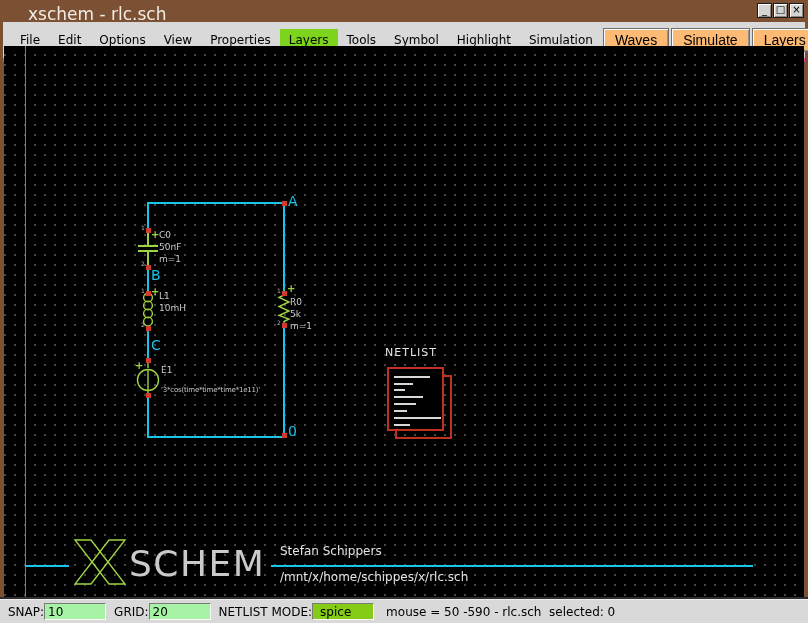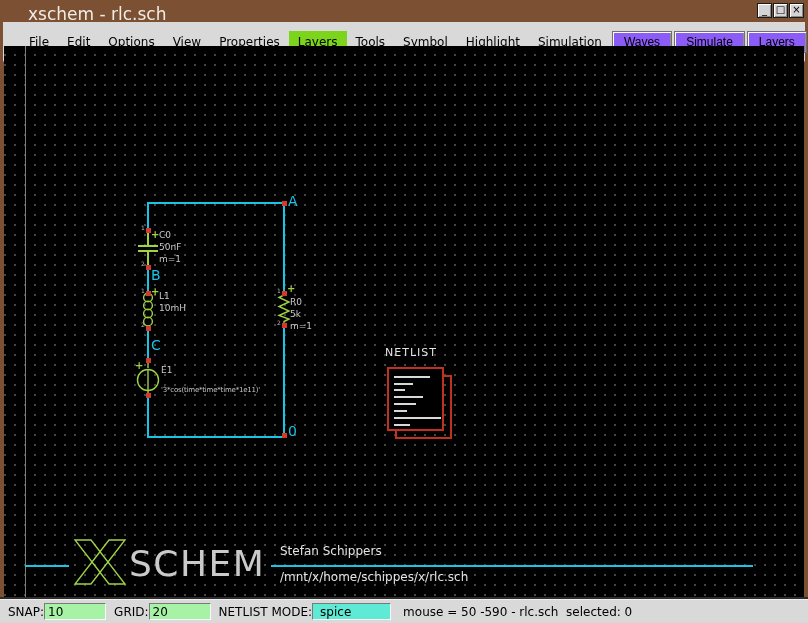--- a/index.html
+++ b/index.html
@@ -10,26 +10,26 @@
   .titlebar { position:absolute; top:0; left:0; right:0; height:22px; background:#7b5033; }
   .title-text { position:absolute; left:28px; top:4px; font-size:17px; color:#f2ede6; }
   .winbtns { position:absolute; right:4px; top:3px; display:flex; gap:1px; }
   .winbtn { width:15px; height:15px; background:#d4d4d4; border:1px solid #1a1a1a;
             box-shadow:inset 1px 1px 0 #ffffff, inset -1px -1px 0 #8a8a8a;
             font-size:10px; line-height:12px; text-align:center; color:#000; }
 
   
   .menubar { position:absolute; top:22px; left:3px; right:3px; height:40px; background:#d9d9d9;
              display:flex; align-items:center; font-size:12px; color:#000;
-             border-bottom:1px solid #ec4899; padding-left:17px; }
+             border-bottom:4px solid #ec4899; padding-left:8px; }
   .menu-item { padding:4px 9px; }
   .menu-item.hl { background:#7cd41c; }
   .spacer { flex:1; }
-  .tbtn { margin:0 1px; padding:3px 11px; background:#8b5cf6; border:1px solid #6f6f6f;
-          box-shadow:inset 1px 1px 0 #fdfdfd, inset -1px -1px 0 #909090; font-size:12px; }
+  .tbtn { margin:0 1px; padding:3px 11px; background:#fdba74; border:1px solid #6f6f6f;
+          box-shadow:inset 1px 1px 0 #fdfdfd, inset -1px -1px 0 #909090; font-size:14px; }
 
   
   .canvas { position:absolute; top:46px; left:4px; width:800px; height:553px; background:#000;
             background-image:radial-gradient(circle,#464646 0.8px,transparent 1.4px);
             background-size:10px 10px; background-position:6px 4px; }
   .w    { position:absolute; background:#19c4e6; }
   .g    { position:absolute; background:#9ed342; }
   .pin  { position:absolute; width:5px; height:5px; background:#d23b2b; }
   .netlabel { position:absolute; color:#19c4e6; font-size:14px; line-height:1; }
   .clabel { position:absolute; color:#c9c9c9; font-size:9px; line-height:1; white-space:nowrap; }
@@ -47,21 +47,21 @@
   svg.sym { position:absolute; overflow:visible; }
   svg.sym * { stroke:#9ed342; stroke-width:1.4; fill:none; }
 
   
   .statusbar { position:absolute; left:0; right:0; bottom:0; height:24px; background:#d9d9d9;
                display:flex; align-items:center; font-size:12px; color:#000; padding:0 8px;
                border-top:1px solid #efefef; box-shadow:0 -2px 0 #2e2e2e; }
   .entry { height:17px; border:1px solid; border-color:#7a7a7a #fbfbfb #fbfbfb #7a7a7a;
            padding:0 3px; font-size:12px; font-family:"DejaVu Sans",sans-serif; }
   .entry.green { background:#a6f3a6; width:62px; }
-  .entry.gray  { background:#5eead4; width:79px;padding-left:7px; }
+  .entry.gray  { background:#84cc16; width:62px;padding-left:7px; }
   .sb-label { margin-left:8px; }
   .sb-label:first-child { margin-left:0; }
   .mouse-info { margin-left:12px; white-space:pre; }
 </style>
 </head>
 <body>
 
 <div class="window">
 
   <div class="titlebar">

